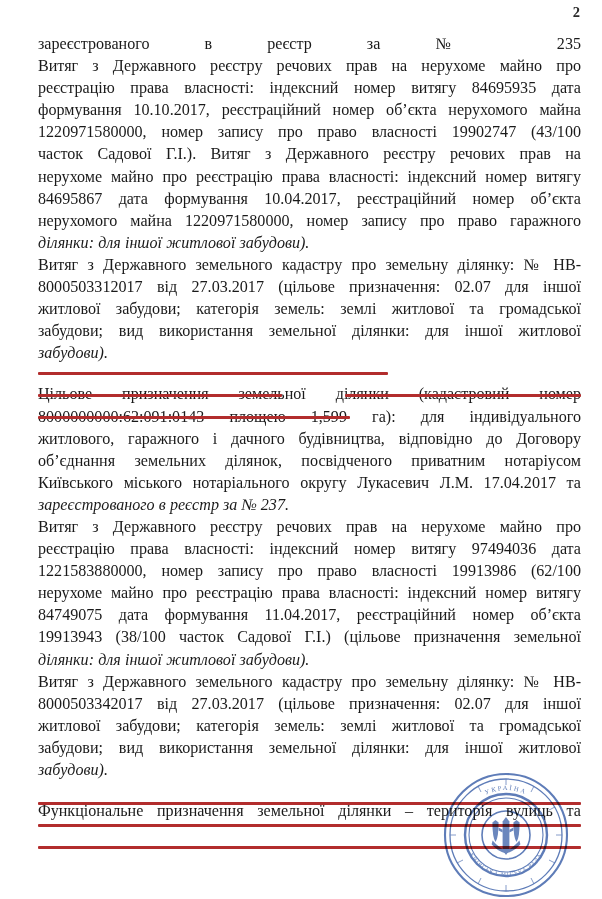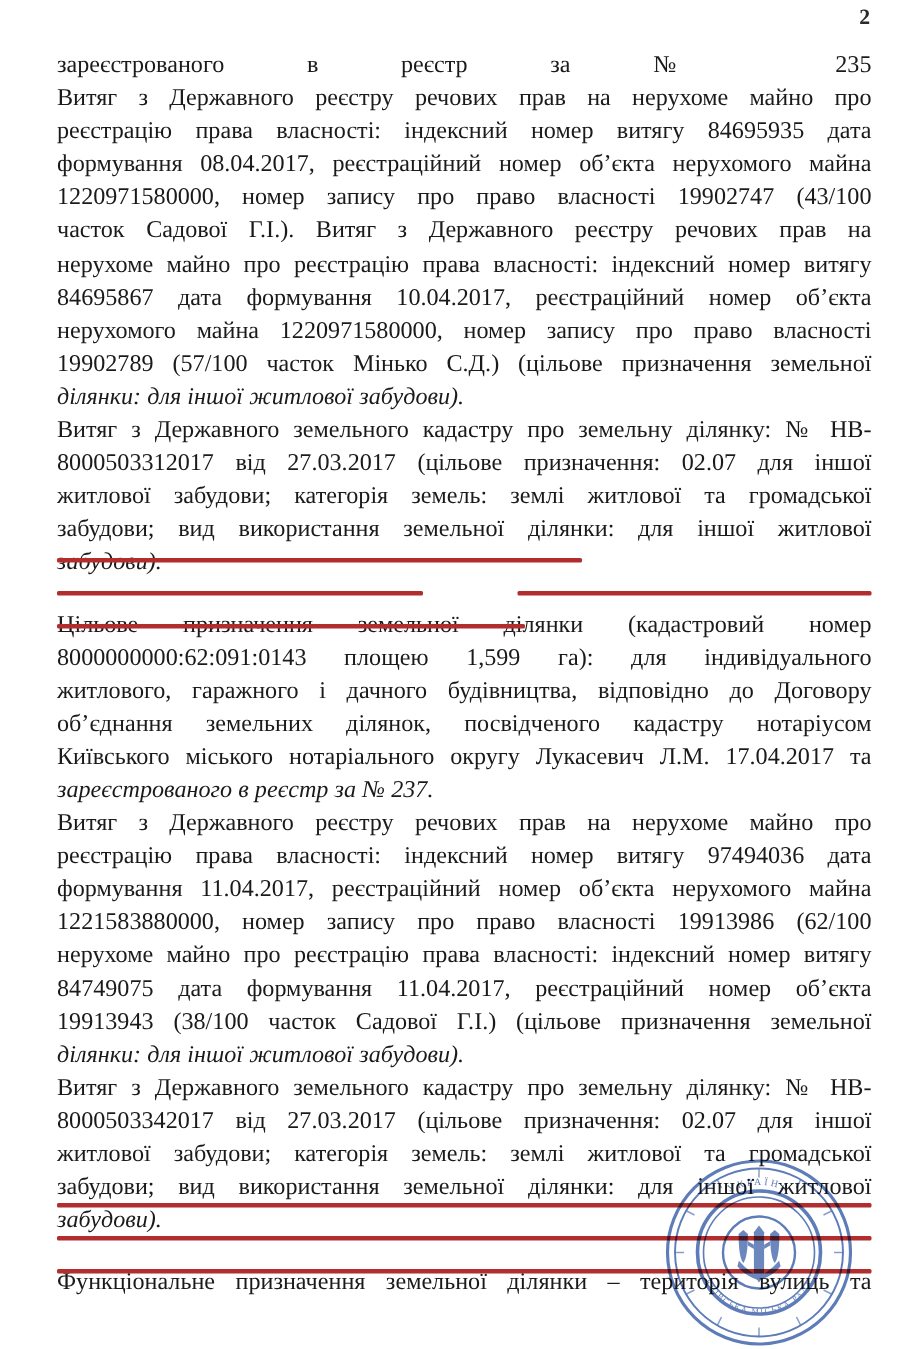--- a/index.html
+++ b/index.html
@@ -104,51 +104,49 @@
 <div class="page">
 
   <div class="page-number">2</div>
 
   <div class="body-text">
 
     <p class="para">
       <span class="jline">зареєстрованого в реєстр за № 235</span>
       <span class="jline">Витяг з Державного реєстру речових прав на нерухоме майно про</span>
       <span class="jline">реєстрацію права власності: індексний номер витягу 84695935 дата</span>
-      <span class="jline">формування 08.04.2017, реєстраційний номер об’єкта нерухомого майна</span>
+      <span class="jline">формування 10.10.2017, реєстраційний номер об’єкта нерухомого майна</span>
       <span class="jline">1220971580000, номер запису про право власності 19902747 (43/100</span>
       <span class="jline">часток Садової Г.І.). Витяг з Державного реєстру речових прав на</span>
       <span class="jline">нерухоме майно про реєстрацію права власності: індексний номер витягу</span>
       <span class="jline">84695867 дата формування 10.04.2017, реєстраційний номер об’єкта</span>
-      <span class="jline">нерухомого майна 1220971580000, номер запису про право власності</span>
-      <span class="jline">19902789 (57/100 часток Мінько С.Д.) (цільове призначення земельної</span>
+      <span class="jline">нерухомого майна 1220971580000, номер запису про право гаражного</span>
       <span class="jline final">ділянки: для іншої житлової забудови).</span>
     </p>
 
     <p class="para">
       <span class="jline">Витяг з Державного земельного кадастру про земельну ділянку: № НВ-</span>
       <span class="jline">8000503312017 від 27.03.2017 (цільове призначення: 02.07 для іншої</span>
       <span class="jline">житлової забудови; категорія земель: землі житлової та громадської</span>
       <span class="jline">забудови; вид використання земельної ділянки: для іншої житлової</span>
       <span class="jline final">забудови).</span>
     </p>
 
     <p class="para gap-before mark-block">
       <span class="jline">Цільове призначення земельної ділянки (кадастровий номер</span>
       <span class="jline">8000000000:62:091:0143 площею 1,599 га): для індивідуального</span>
       <span class="jline">житлового, гаражного і дачного будівництва, відповідно до Договору</span>
-      <span class="jline">об’єднання земельних ділянок, посвідченого кадастру нотаріусом</span>
+      <span class="jline">об’єднання земельних ділянок, посвідченого приватним нотаріусом</span>
       <span class="jline">Київського міського нотаріального округу Лукасевич Л.М. 17.04.2017 та</span>
       <span class="jline final">зареєстрованого в реєстр за № 237.</span>
     </p>
 
     <p class="para">
       <span class="jline">Витяг з Державного реєстру речових прав на нерухоме майно про</span>
       <span class="jline">реєстрацію права власності: індексний номер витягу 97494036 дата</span>
-      <span class="jline">формування 11.04.2017, реєстраційний номер об’єкта нерухомого майна</span>
       <span class="jline">1221583880000, номер запису про право власності 19913986 (62/100</span>
       <span class="jline">нерухоме майно про реєстрацію права власності: індексний номер витягу</span>
       <span class="jline">84749075 дата формування 11.04.2017, реєстраційний номер об’єкта</span>
       <span class="jline">19913943 (38/100 часток Садової Г.І.) (цільове призначення земельної</span>
       <span class="jline final">ділянки: для іншої житлової забудови).</span>
     </p>
 
     <p class="para">
       <span class="jline">Витяг з Державного земельного кадастру про земельну ділянку: № НВ-</span>
       <span class="jline">8000503342017 від 27.03.2017 (цільове призначення: 02.07 для іншої</span>

